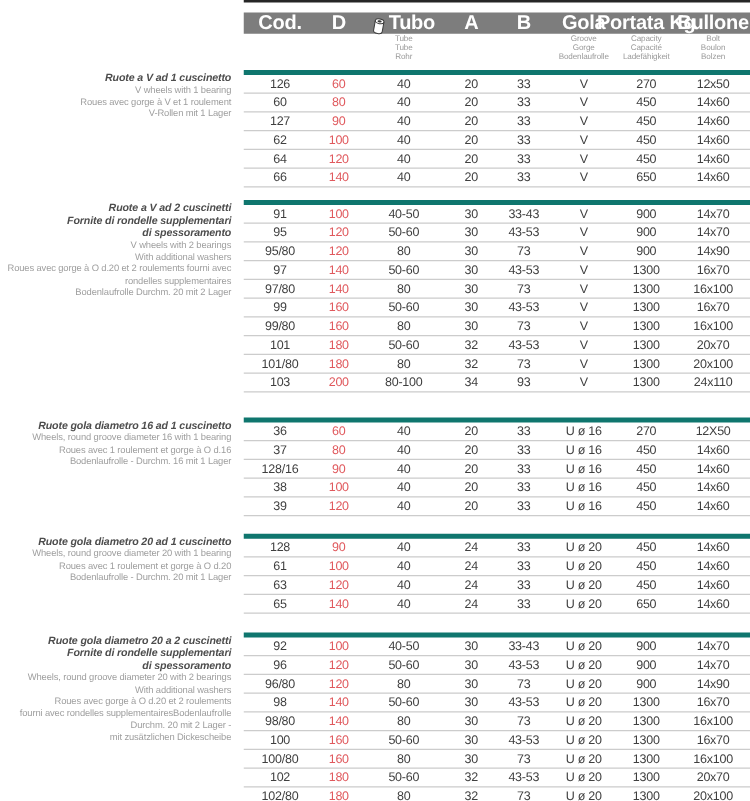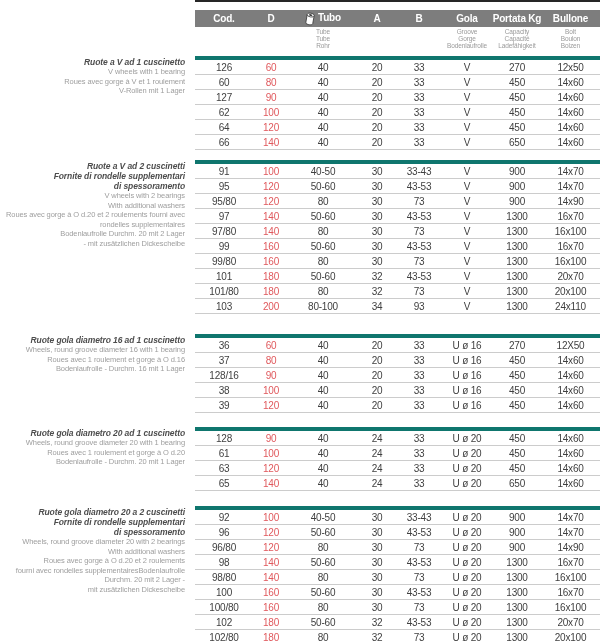--- a/index.html
+++ b/index.html
@@ -1,22 +1,22 @@
 <!DOCTYPE html>
 <html><head>
 <meta charset="utf-8">
 <style>
   html,body{margin:0;padding:0;background:#ffffff;}
   body{width:600px;height:641px;font-family:"Liberation Sans",sans-serif;}
   .page{position:relative;width:600px;height:641px;overflow:hidden;background:#fff;}
   .right{margin-left:195px;width:405px;}
   .topline{height:2px;background:#262626;}
   .hdr{margin-top:8px;height:17px;background:#7d7d7d;display:flex;align-items:center;}
-  .hcell{display:flex;justify-content:center;align-items:flex-start;gap:2px;color:#fff;
-         font-size:10px;font-weight:bold;letter-spacing:-0.2px;white-space:nowrap;box-sizing:border-box;}
+  .hcell{display:flex;justify-content:center;align-items:flex-end;gap:2px;color:#fff;
+         font-size:16px;font-weight:bold;letter-spacing:-0.2px;white-space:nowrap;box-sizing:border-box;}
   .subhdr{display:flex;height:22px;margin-top:1px;}
   .scell{display:flex;flex-direction:column;align-items:center;justify-content:flex-start;
          font-size:6.5px;line-height:7px;color:#9a9a9a;letter-spacing:-0.1px;box-sizing:border-box;}
   .w0{width:58px}.w1{width:36px}.w2{width:68px}.w3{width:40px}
   .w4{width:44px}.w5{width:52px}.w6{width:48px}.w7{width:59px}
   #groups{margin-top:6px;}
   .group{display:flex;}
   .group:nth-child(2){margin-top:10px;border-radius:11px;}
   .group:nth-child(3){margin-top:20px;}
   .group:nth-child(4){margin-top:14px;}
@@ -176,21 +176,20 @@
       <div class="group">
         <div class="glabels">
           <div class="tl">Ruote a V ad 2 cuscinetti</div>
           <div class="tl">Fornite di rondelle supplementari</div>
           <div class="tl">di spessoramento</div>
           <div class="dl">V wheels with 2 bearings</div>
           <div class="dl">With additional washers</div>
           <div class="dl">Roues avec gorge à O d.20 et 2 roulements fourni avec</div>
           <div class="dl">rondelles supplementaires</div>
           <div class="dl">Bodenlaufrolle Durchm. 20 mit 2 Lager</div>
-          <div class="dl">- mit zusätzlichen Dickescheibe</div>
         </div>
         <div class="grows">
           <div class="row">
             <div class="cell w0">91</div>
             <div class="cell w1 red">100</div>
             <div class="cell w2">40-50</div>
             <div class="cell w3">30</div>
             <div class="cell w4">33-43</div>
             <div class="cell w5">V</div>
             <div class="cell w6">900</div>

